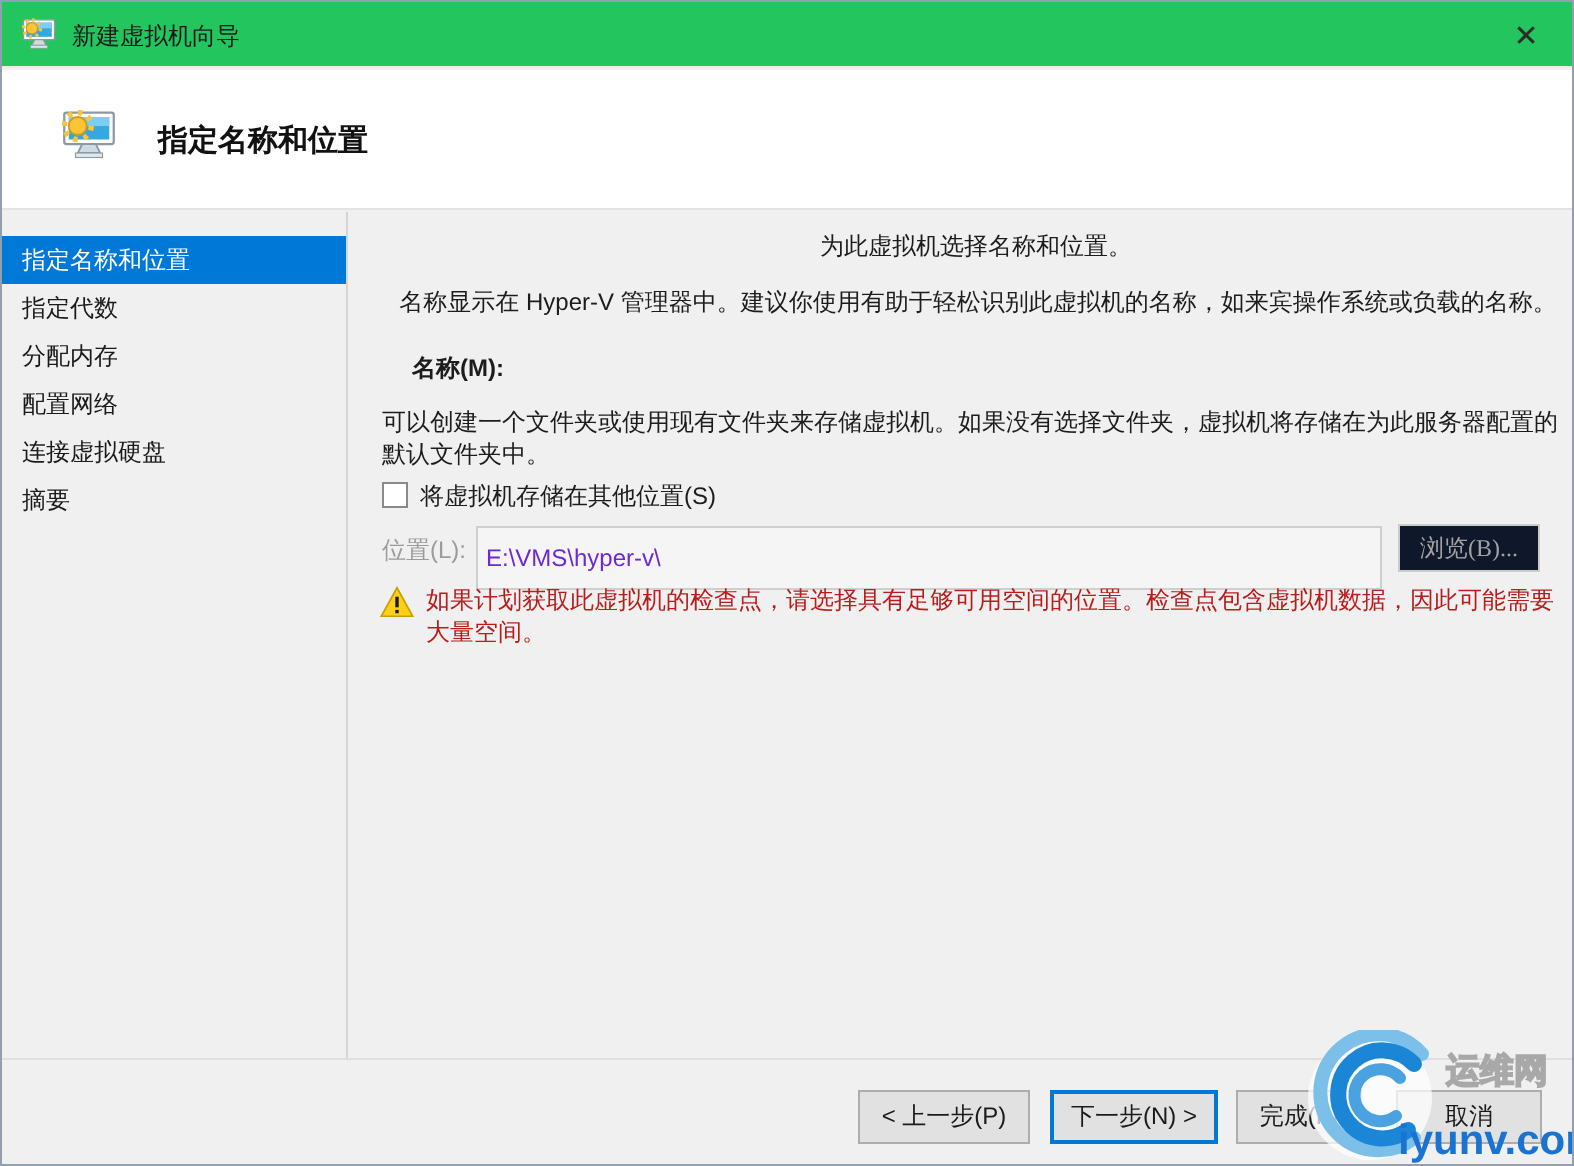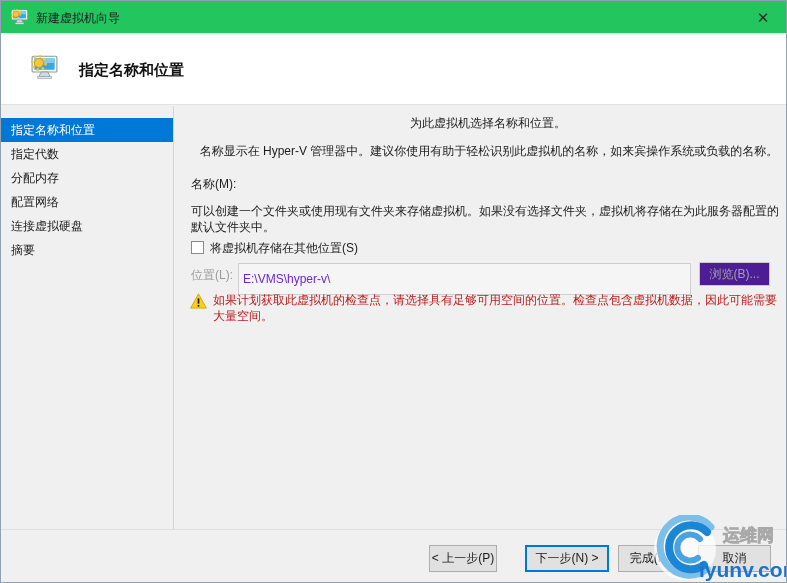--- a/index.html
+++ b/index.html
@@ -55,37 +55,37 @@
     background:#ffffff; border:1px solid #8a8a8a;
   }
   .loc-input {
     position:absolute; left:63px; top:157px; width:453px; height:32px;
     border:1px solid #cfcfcf; background:#f5f5f5; font-size:12px;
     padding:0 4px; color:#6d28d9; outline:none;
     font-family:"Liberation Sans","DejaVu Sans",sans-serif;
   }
   .browse-btn {
     position:absolute; left:524px; top:156px; width:71px; height:24px;
-    background:#4c1d95; border:1px solid #cbcbcb; color:#a2a2a2;
-    font-size:12px; font-family:Liberation Sans, sans-serif;
+    background:#0f172a; border:1px solid #cbcbcb; color:#a2a2a2;
+    font-size:12px; font-family:Liberation Serif, serif;
   }
   .warn-icon { position:absolute; left:15px; top:187px; }
   .warn-text { position:absolute; left:38px; top:186px; width:572px; font-size:12px; color:#b91c1c; line-height:16px; }
   
   .footer {
     position:absolute; left:0; top:528px; width:100%; height:55px;
     background:#f0f0f0; border-top:1px solid #dfdfdf;
   }
   .btn {
     position:absolute; top:15px; height:27px;
     background:#e1e1e1; border:1px solid #adadad; color:#1a1a1a;
     font-size:12px; white-space:nowrap;
     font-family:"Liberation Sans","DejaVu Sans",sans-serif;
   }
-  .btn-back   { left:428px; width:68px; }
+  .btn-back   { left:428px; width:86px; }
   .btn-next   { left:524px; width:84px; border:2px solid #0078d7; }
   .btn-finish { left:617px; width:63px; }
   .btn-cancel { left:697px; width:73px; }
   
   .watermark { position:absolute; left:646px; top:514px; width:141px; height:69px; pointer-events:none; }
 </style>
 </head>
 <body>
 
 <div class="window">
@@ -129,21 +129,21 @@
       <div class="nav-item">分配内存</div>
       <div class="nav-item">配置网络</div>
       <div class="nav-item">连接虚拟硬盘</div>
       <div class="nav-item">摘要</div>
     </div>
 
     <div class="main">
       <div class="txt nowrap" style="left:16px; top:9px;  width:594px;">为此虚拟机选择名称和位置。</div>
       <div class="txt nowrap" style="left:16px; top:37px; width:596px;">名称显示在 Hyper-V 管理器中。建议你使用有助于轻松识别此虚拟机的名称，如来宾操作系统或负载的名称。</div>
 
-      <div class="txt nowrap" style="left:16px; top:70px;">名称(M):</div>
+      <div class="txt nowrap" style="left:31px; top:70px;font-weight:bold;">名称(M):</div>
 
       <div class="txt" style="left:16px; top:97px; width:598px;">可以创建一个文件夹或使用现有文件夹来存储虚拟机。如果没有选择文件夹，虚拟机将存储在为此服务器配置的默认文件夹中。</div>
 
       <span class="checkbox"></span>
       <div class="txt nowrap" style="left:35px; top:134px;">将虚拟机存储在其他位置(S)</div>
 
       <div class="txt nowrap gray" style="left:16px; top:161px;">位置(L):</div>
       <input class="loc-input" type="text" disabled="" value="E:\VMS\hyper-v\" style="">
       <button class="browse-btn" disabled="">浏览(B)...</button>
 

